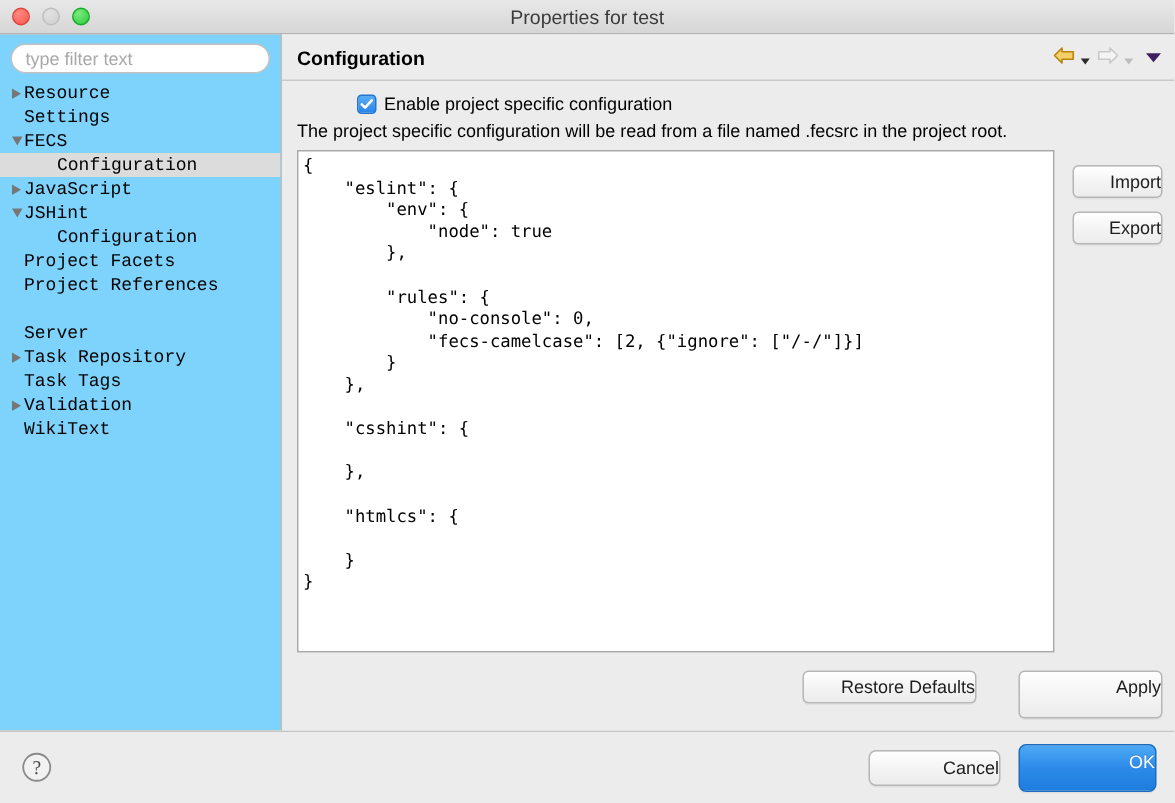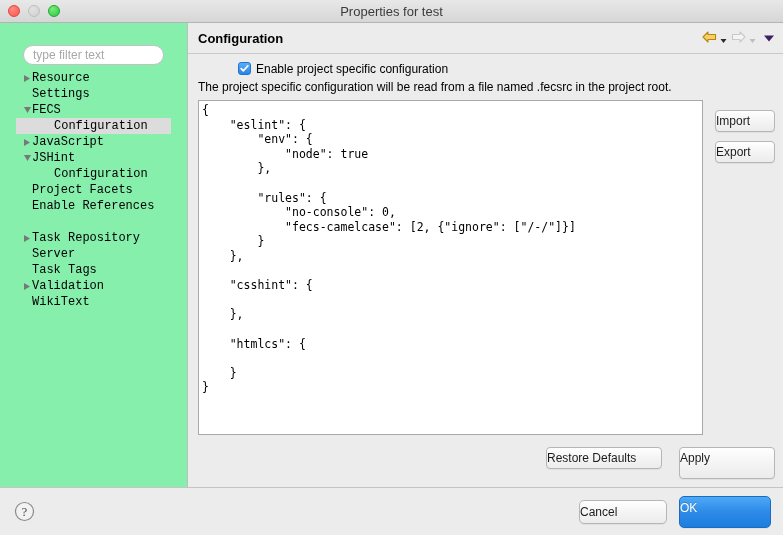--- a/index.html
+++ b/index.html
@@ -65,24 +65,24 @@
   .body-split {
     flex: 1 1 auto;
     display: flex;
     min-height: 0;
   }
 
   
   .sidebar {
     width: 188px;
     flex: 0 0 188px;
-    background: #86efac;
+    background: #7dd3fc;
     border-right: 1px solid #bdbdbd;
     box-sizing: border-box;
-    padding: 16px;
+    padding: 0;
     display: flex;
     flex-direction: column;
   }
   .filter-wrap {
     padding: 6px 7px 4px 7px;
   }
   .filter-input {
     width: 100%;
     box-sizing: border-box;
     height: 20px;
@@ -171,20 +171,21 @@
   .pane-body {
     flex: 1 1 auto;
     position: relative;
     padding: 8px 8px 0 10px;
     box-sizing: border-box;
     min-height: 0;
   }
 
   .checkrow {
     display: flex;
+    align-items: center;
     gap: 5px;
     margin-bottom: 4px;
     padding-left: 40px;
   }
   .checkbox {
     width: 13px;
     height: 13px;
     border-radius: 3px;
     background: linear-gradient(to bottom, #5aaef6 0%, #2a84e8 100%);
     border: 1px solid #2175cf;
@@ -237,34 +238,34 @@
 
   
   .btn {
     font-family: "Liberation Sans", sans-serif;
     font-size: 12px;
     color: #1d1d1d;
     background: linear-gradient(to bottom, #ffffff 0%, #f4f4f4 50%, #ececec 100%);
     border: 1px solid #b6b6b6;
     border-radius: 4px;
     padding: 3px 0;
-    text-align: left;
+    text-align: right;
     cursor: default;
     box-shadow: 0 1px 0 rgba(0,0,0,0.05);
     box-sizing: border-box;
     line-height: 14px;
   }
   .btn-import, .btn-export { width: 60px; height: 22px; }
 
   .bottom-actions {
     position: absolute;
     right: 8px;
     bottom: 8px;
     display: flex;
-    gap: 17px;
+    gap: 28px;
     margin-top: 14px;
   }
   .btn-restore { width: 116px; height: 22px; }
   .btn-apply   { width: 96px;  height: 32px; }
 
   
   .footer {
     flex: 0 0 48px;
     height: 48px;
     border-top: 1px solid #c4c4c4;
@@ -378,39 +379,39 @@
             <span class="tree-label">Configuration</span>
           </div>
           <div class="tree-row">
             <span style="display: inline-block; flex: 0 0 auto; width: 6px;"></span>
             <span class="twisty"></span>
             <span class="tree-label">Project Facets</span>
           </div>
           <div class="tree-row">
             <span style="display: inline-block; flex: 0 0 auto; width: 6px;"></span>
             <span class="twisty"></span>
-            <span class="tree-label">Enable References</span>
-          </div>
-          <div class="tree-row">
-            <span style="display: inline-block; flex: 0 0 auto; width: 6px;"></span>
-            <span class="twisty"></span>
+            <span class="tree-label">Project References</span>
+          </div>
+          <div class="tree-row">
+            <span style="display: inline-block; flex: 0 0 auto; width: 6px;"></span>
+            <span class="twisty"></span>
+          </div>
+          <div class="tree-row">
+            <span style="display: inline-block; flex: 0 0 auto; width: 6px;"></span>
+            <span class="twisty"></span>
+            <span class="tree-label">Server</span>
           </div>
           <div class="tree-row">
             <span style="display: inline-block; flex: 0 0 auto; width: 6px;"></span>
             <span class="twisty">
               <svg width="8" height="9" viewBox="0 0 8 9">
                 <path d="M1 1 L7 4.5 L1 8 Z" fill="#777"></path>
               </svg>
             </span>
             <span class="tree-label">Task Repository</span>
-          </div>
-          <div class="tree-row">
-            <span style="display: inline-block; flex: 0 0 auto; width: 6px;"></span>
-            <span class="twisty"></span>
-            <span class="tree-label">Server</span>
           </div>
           <div class="tree-row">
             <span style="display: inline-block; flex: 0 0 auto; width: 6px;"></span>
             <span class="twisty"></span>
             <span class="tree-label">Task Tags</span>
           </div>
           <div class="tree-row">
             <span style="display: inline-block; flex: 0 0 auto; width: 6px;"></span>
             <span class="twisty">
               <svg width="8" height="9" viewBox="0 0 8 9">

